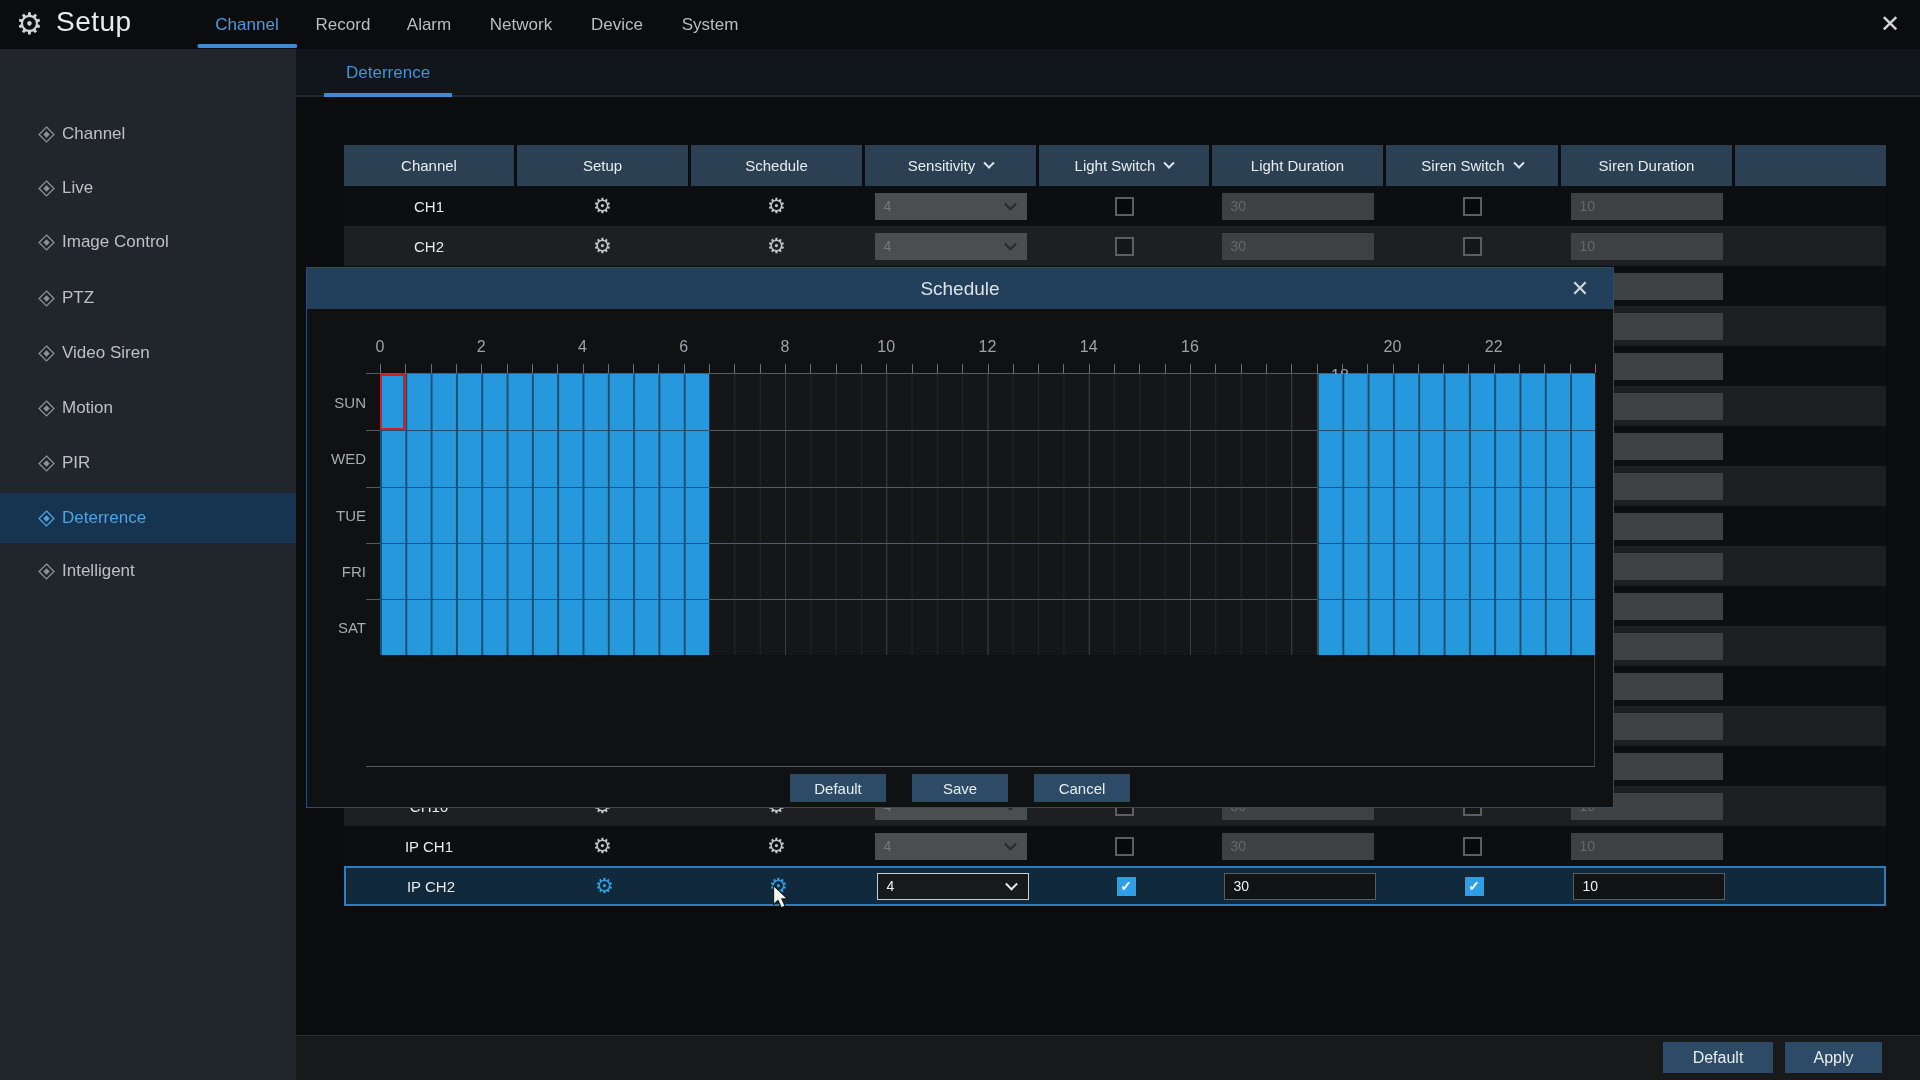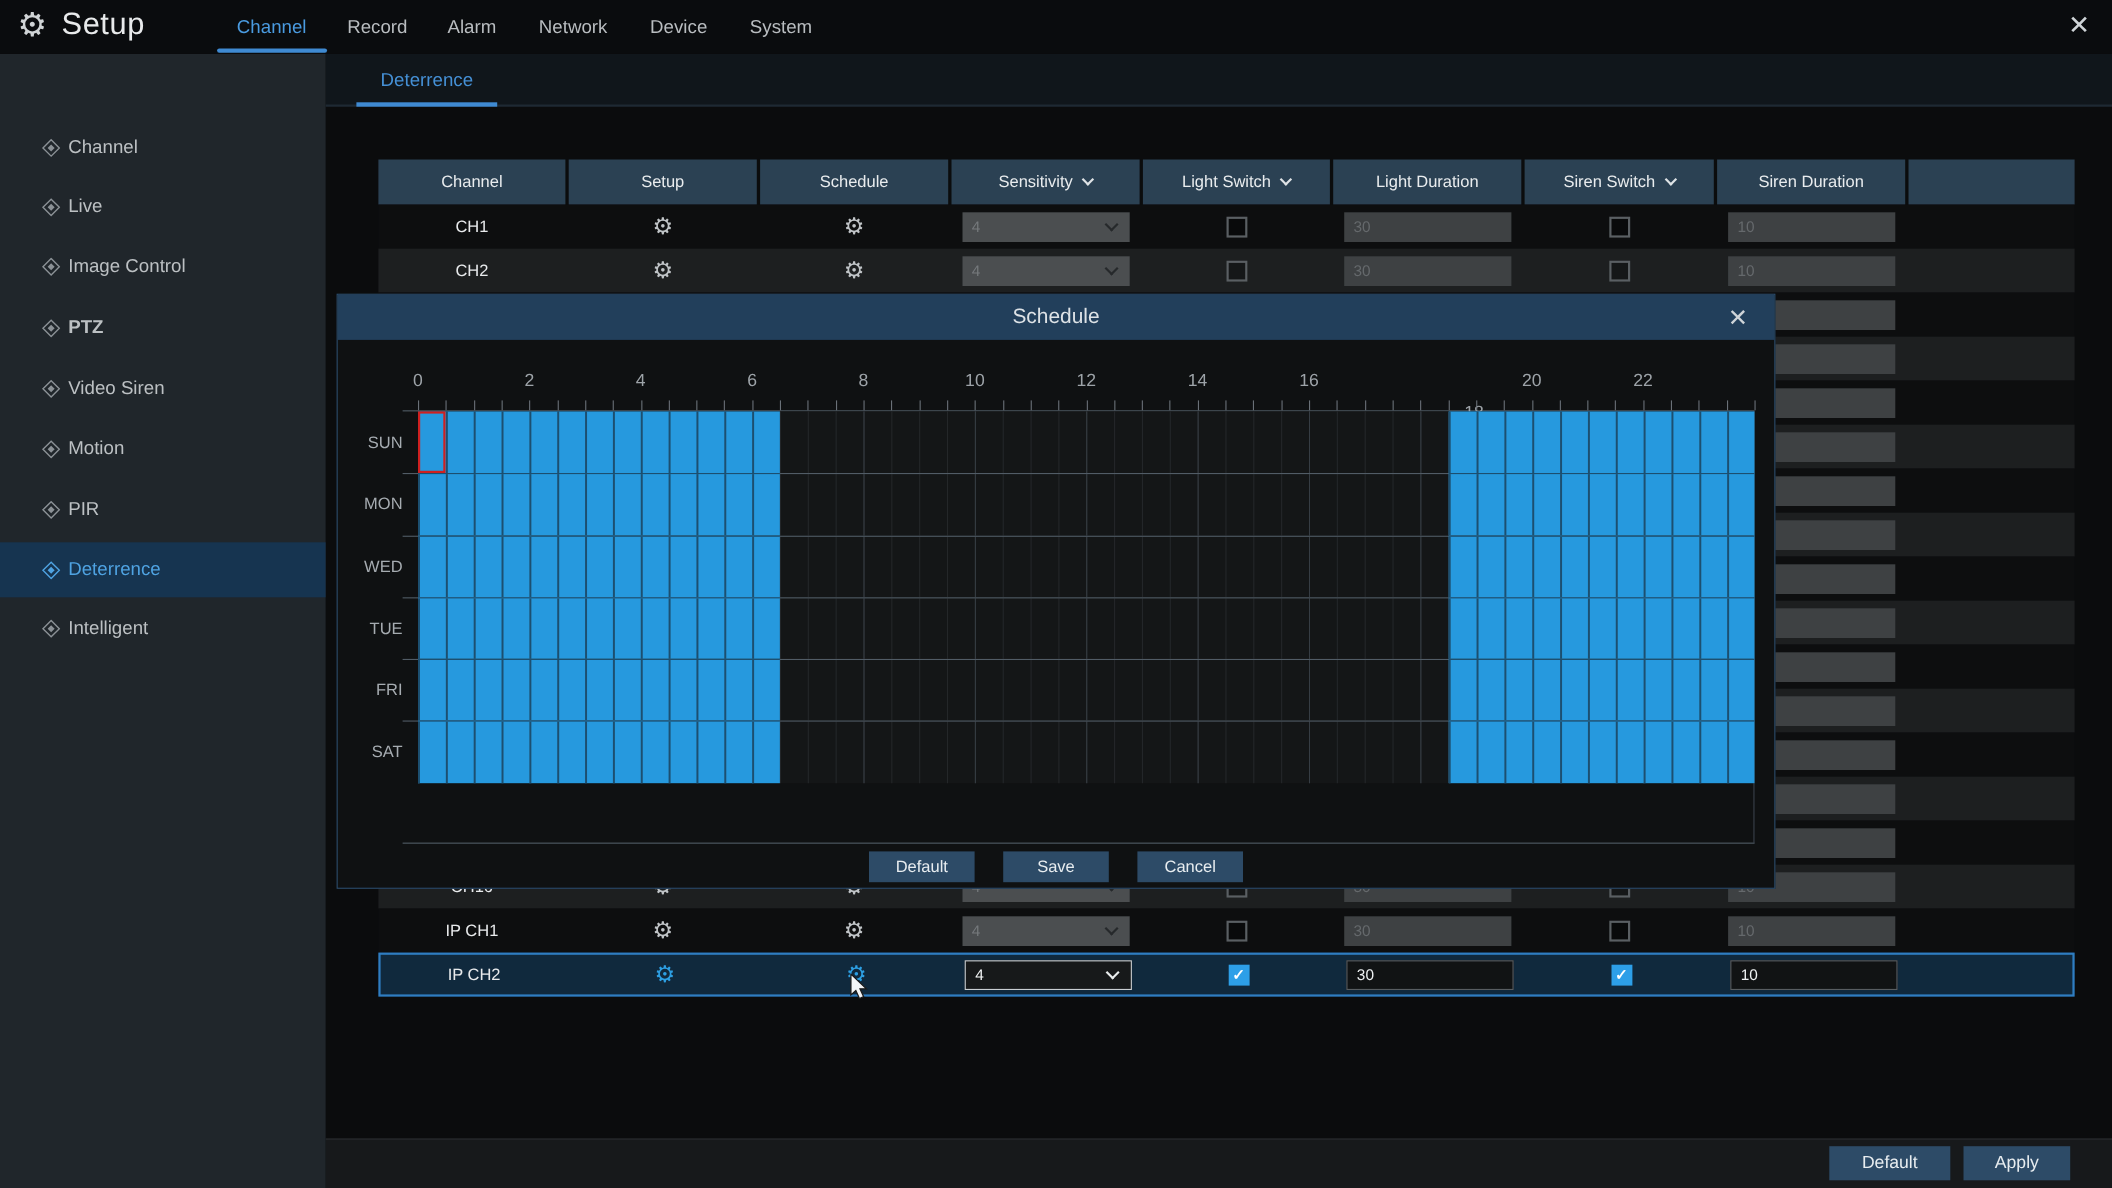--- a/index.html
+++ b/index.html
@@ -138,21 +138,21 @@
     </svg>
     <span class="lbl">Image Control</span>
   </div>
       <div class="side-item" style="top: 114px;">
     <svg class="dicon" width="17" height="17" viewBox="0 0 16 16">
       <path d="M8 1 L15 8 L8 15 L1 8 Z" fill="none" stroke="#8b9196" stroke-width="1.2"></path>
       <path d="M8 5 L11 8 L8 11 L5 8 Z" fill="#8b9196"></path>
     </svg>
     <span class="lbl">Live</span>
   </div>
-      <div class="side-item" style="top: 224px; font-weight: bold;">
+      <div class="side-item" style="top: 224px;">
     <svg class="dicon" width="17" height="17" viewBox="0 0 16 16">
       <path d="M8 1 L15 8 L8 15 L1 8 Z" fill="none" stroke="#8b9196" stroke-width="1.2"></path>
       <path d="M8 5 L11 8 L8 11 L5 8 Z" fill="#8b9196"></path>
     </svg>
     <span class="lbl">PTZ</span>
   </div>
       <div class="side-item" style="top: 279px;">
     <svg class="dicon" width="17" height="17" viewBox="0 0 16 16">
       <path d="M8 1 L15 8 L8 15 L1 8 Z" fill="none" stroke="#8b9196" stroke-width="1.2"></path>
       <path d="M8 5 L11 8 L8 11 L5 8 Z" fill="#8b9196"></path>
@@ -841,25 +841,20 @@
         <div class="htick" style="left: 1139.06px;"></div>
         <div class="htick" style="left: 1164.38px;"></div>
         <div class="htick" style="left: 1189.69px;"></div>
         <div class="htick" style="left: 1215px;"></div>
         <div class="drow">
           <span class="day">SUN</span>
           <div class="seg" style="left: 0px; width: 329.062px;"></div>
           <div class="seg" style="left: 936.562px; width: 278.438px;"></div>
         </div>
         <div class="drow">
-          <span class="day">MON</span>
-          <div class="seg" style="left: 0px; width: 329.062px;"></div>
-          <div class="seg" style="left: 936.562px; width: 278.438px;"></div>
-        </div>
-        <div class="drow">
           <span class="day">WED</span>
           <div class="seg" style="left: 0px; width: 329.062px;"></div>
           <div class="seg" style="left: 936.562px; width: 278.438px;"></div>
         </div>
         <div class="drow">
           <span class="day">TUE</span>
           <div class="seg" style="left: 0px; width: 329.062px;"></div>
           <div class="seg" style="left: 936.562px; width: 278.438px;"></div>
         </div>
         <div class="drow">

